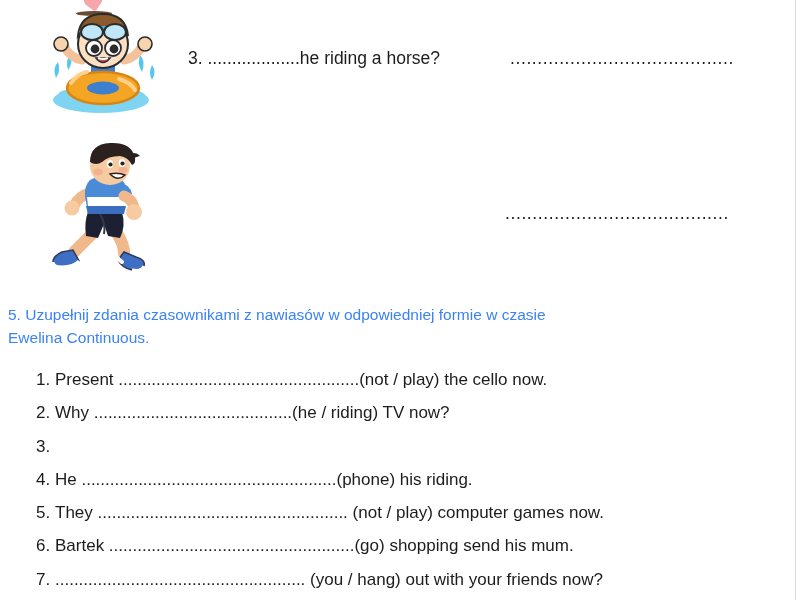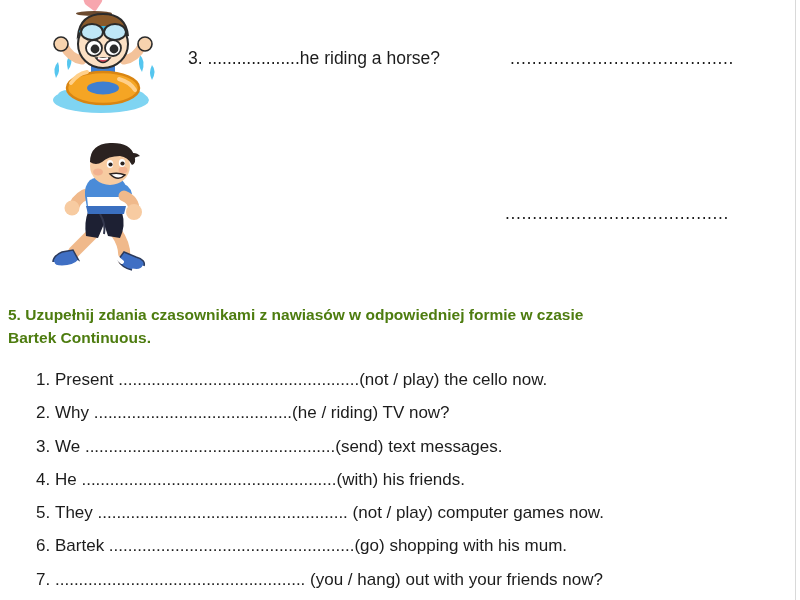--- a/index.html
+++ b/index.html
@@ -79,22 +79,22 @@
     white-space: pre;
   }
 
   
   .ex-heading {
     position: absolute;
     left: 8px;
     top: 303px;
     width: 700px;
     font-size: 15.5px;
-    font-weight: bold;
-    color: #4d7c0f;
+    font-weight: normal;
+    color: #3b82f6;
     line-height: 23px;
   }
 
   
   .sentences {
     position: absolute;
     left: 36px;
     top: 370px;
     width: 740px;
   }
@@ -223,53 +223,52 @@
 
       <path d="M66 34 q8 8 15 1 q-7 -3 -15 -1z" fill="#ffffff" stroke="#2b2220" stroke-width="1.4"></path>
     </svg>
   </div>
 
   <div class="q-answer" style="left:505px; top:73px;">.........................................</div>
 </div>
 
 <div class="ex-heading">
   <div>5. Uzupełnij zdania czasownikami z nawiasów w odpowiedniej formie w czasie</div>
-  <div>Bartek Continuous.</div>
+  <div>Ewelina Continuous.</div>
 </div>
 
 <div class="sentences">
 
   <div class="s-item">
     <span class="s-num">1.</span>
     <span class="s-body">Present ...................................................(not / play) the cello now.</span>
   </div>
 
   <div class="s-item">
     <span class="s-num">2.</span>
     <span class="s-body">Why ..........................................(he / riding) TV now?</span>
   </div>
 
   <div class="s-item">
     <span class="s-num">3.</span>
-    <span class="s-body">We .....................................................(send) text messages.</span>
   </div>
 
   <div class="s-item">
     <span class="s-num">4.</span>
-    <span class="s-body">He ......................................................(with) his friends.</span>
+    <span class="s-body">He ......................................................(phone) his riding.</span>
   </div>
 
   <div class="s-item">
     <span class="s-num">5.</span>
     <span class="s-body">They ..................................................... (not / play) computer games now.</span>
   </div>
 
   <div class="s-item">
     <span class="s-num">6.</span>
-    <span class="s-body">Bartek ....................................................(go) shopping with his mum.</span>
+    <span class="s-body">Bartek ....................................................(go) shopping send his mum.</span>
   </div>
 
   <div class="s-item">
     <span class="s-num">7.</span>
     <span class="s-body">..................................................... (you / hang) out with your friends now?</span>
   </div>
 
 </div>
 
 </body></html>

